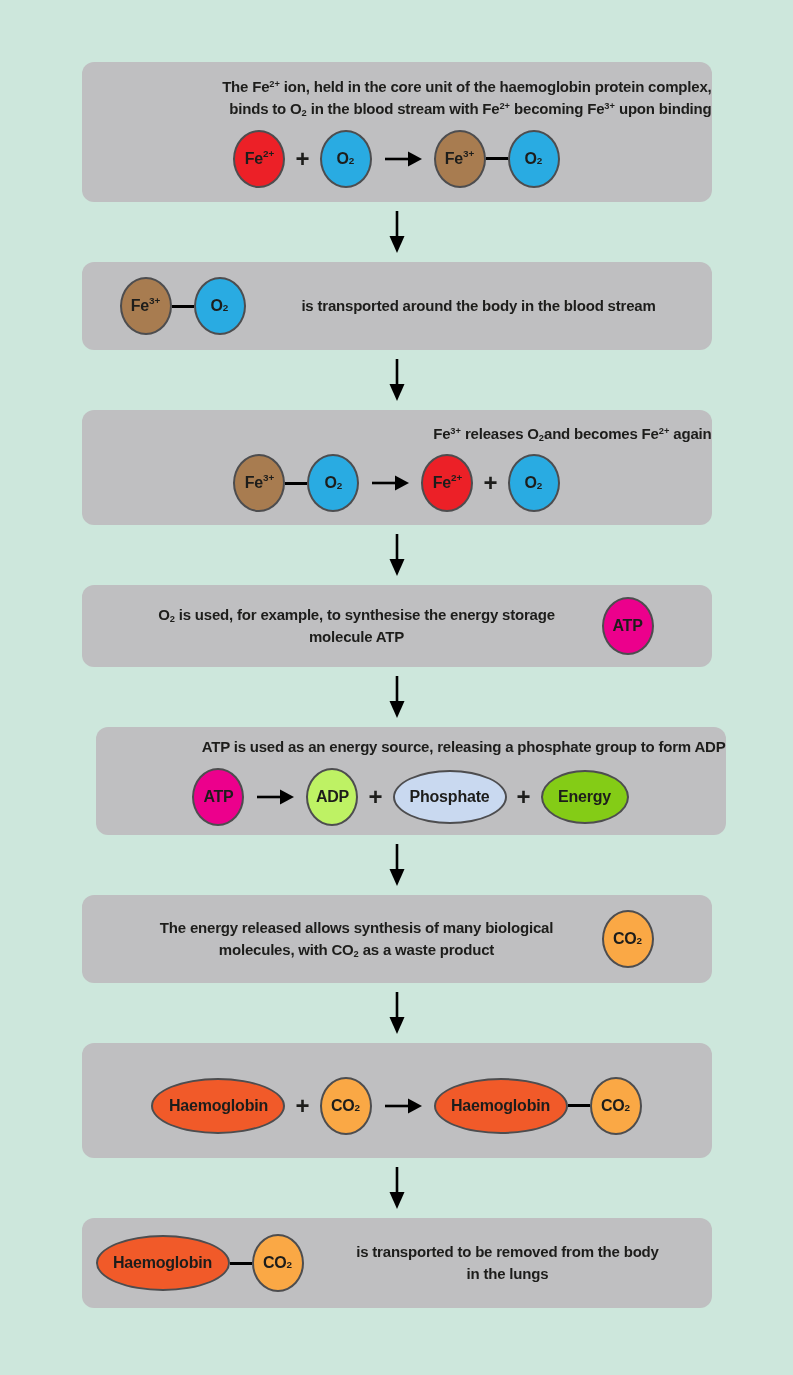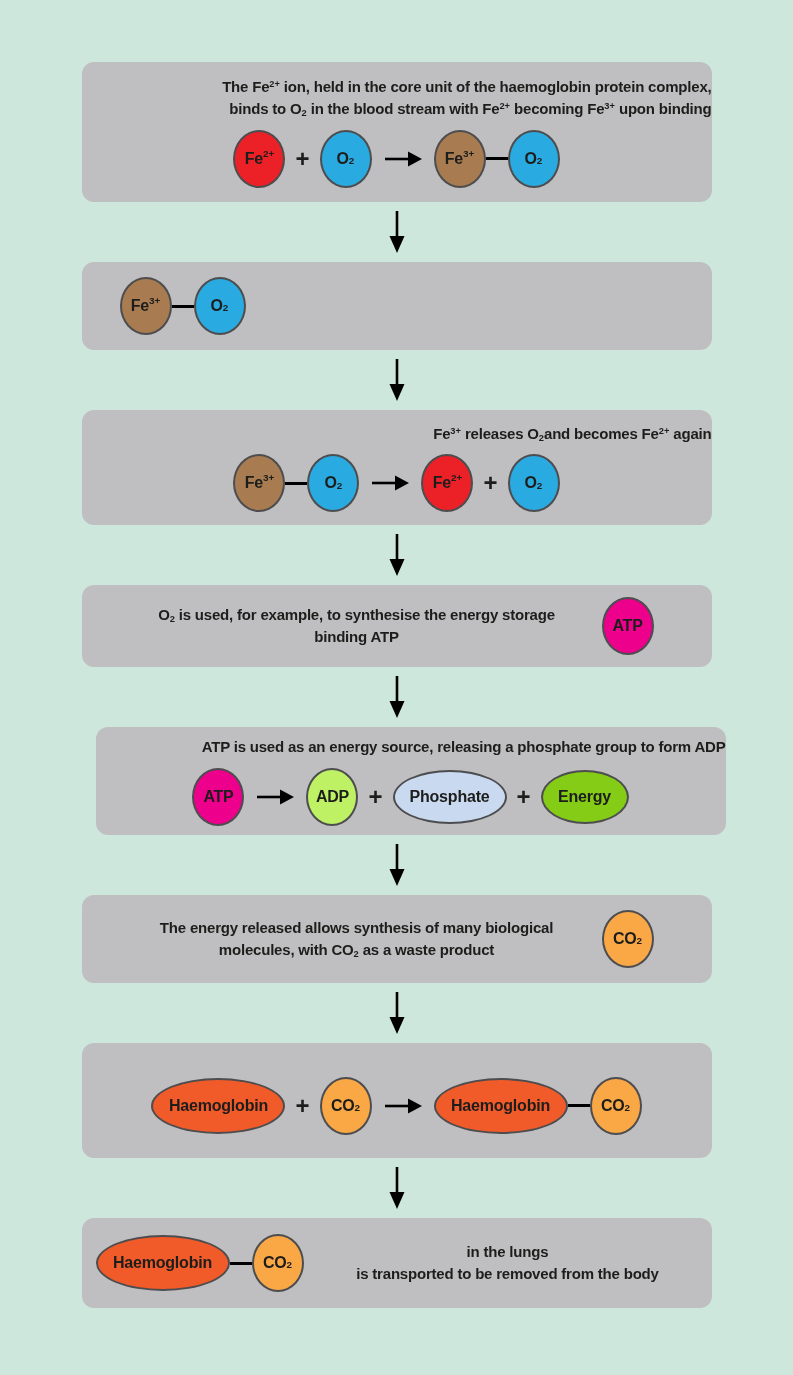--- a/index.html
+++ b/index.html
@@ -73,20 +73,21 @@
         <line x1="10" y1="0" x2="10" y2="27" stroke="currentColor" stroke-width="2.6"></line>
         <polygon points="2.5,25 17.5,25 10,42" fill="currentColor"></polygon>
       </svg>
   </div>
 
   <section class="box h88" style="background-color: rgb(191, 191, 193);">
     <div class="row side-row pl38">
       <span class="bubble circle" style="background-color: rgb(168, 124, 80); border-color: rgb(77, 77, 79);">Fe<sup>3+</sup></span>
       <span class="bond" style="background-color: rgb(0, 0, 0);"></span>
       <span class="bubble circle" style="background-color: rgb(41, 171, 226); border-color: rgb(77, 77, 79);">O<sub>2</sub></span>
+      <p class="box-text flex-text">is transported around the body in the blood stream</p>
     </div>
   </section>
 
   <div class="connector" style="color: rgb(0, 0, 0);">
     <svg width="20" height="42" viewBox="0 0 20 42">
         <line x1="10" y1="0" x2="10" y2="27" stroke="currentColor" stroke-width="2.6"></line>
         <polygon points="2.5,25 17.5,25 10,42" fill="currentColor"></polygon>
       </svg>
   </div>
 
@@ -112,21 +113,21 @@
     <svg width="20" height="42" viewBox="0 0 20 42">
         <line x1="10" y1="0" x2="10" y2="27" stroke="currentColor" stroke-width="2.6"></line>
         <polygon points="2.5,25 17.5,25 10,42" fill="currentColor"></polygon>
       </svg>
   </div>
 
   <section class="box h82" style="background-color: rgb(191, 191, 193);">
     <div class="row pr58 pl30">
       <div class="flex-text">
         <p class="box-text">O<sub>2</sub> is used, for example, to synthesise the energy storage</p>
-        <p class="box-text">binding ATP</p>
+        <p class="box-text">molecule ATP</p>
       </div>
       <span class="bubble circle" style="background-color: rgb(236, 0, 140); border-color: rgb(77, 77, 79);">ATP</span>
     </div>
   </section>
 
   <div class="connector" style="color: rgb(0, 0, 0);">
     <svg width="20" height="42" viewBox="0 0 20 42">
         <line x1="10" y1="0" x2="10" y2="27" stroke="currentColor" stroke-width="2.6"></line>
         <polygon points="2.5,25 17.5,25 10,42" fill="currentColor"></polygon>
       </svg>
@@ -197,19 +198,19 @@
         <polygon points="2.5,25 17.5,25 10,42" fill="currentColor"></polygon>
       </svg>
   </div>
 
   <section class="box h90" style="background-color: rgb(191, 191, 193);">
     <div class="row side-row pl14">
       <span class="bubble ellipse-haem" style="background-color: rgb(241, 90, 41); border-color: rgb(77, 77, 79);">Haemoglobin</span>
       <span class="bond" style="background-color: rgb(0, 0, 0);"></span>
       <span class="bubble circle" style="background-color: rgb(250, 168, 69); border-color: rgb(77, 77, 79);">CO<sub>2</sub></span>
       <div class="flex-text">
+        <p class="box-text">is transported to be removed from the body</p>
         <p class="box-text">in the lungs</p>
-        <p class="box-text">is transported to be removed from the body</p>
       </div>
     </div>
   </section>
 
 </div>
 
 </body></html>

